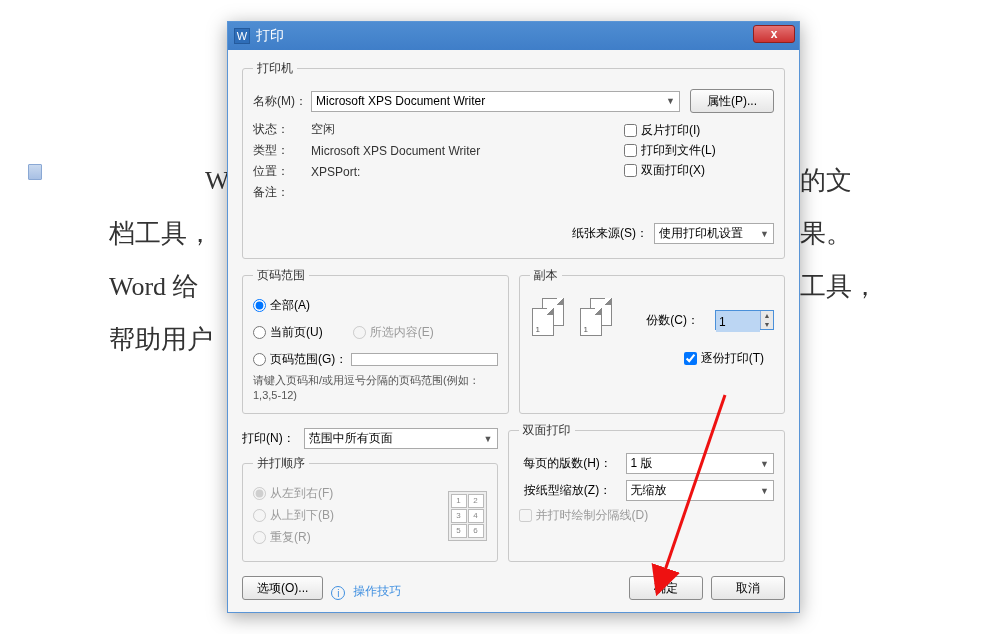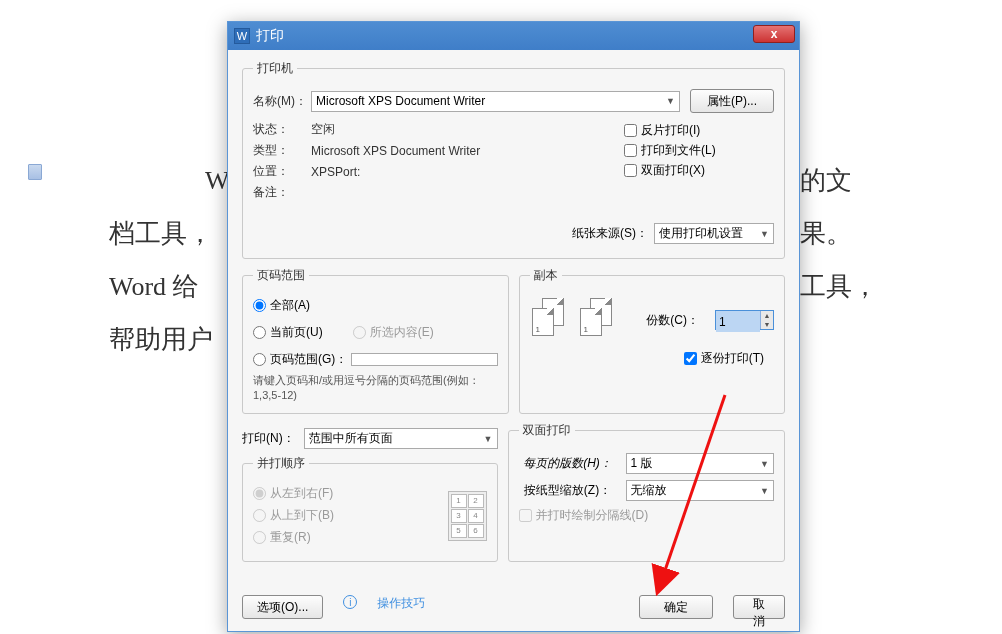--- a/index.html
+++ b/index.html
@@ -159,21 +159,21 @@
   padding: 0 3px;
 }
 .spin input::selection { background: #2d6ab8; color: #fff; }
 .spin .arrows { display: flex; flex-direction: column; width: 13px; border-left: 1px solid #88aee0; }
 .spin .arrows span {
   flex: 1;
   display: flex; align-items: center; justify-content: center;
   font-size: 7px; color: #555; background: #e9e9e9;
   cursor: pointer;
 }
-.footer { display: flex; align-items: flex-start; margin-top: 25px; gap: 20px; }
+.footer { display: flex; align-items: flex-end; margin-top: 6px; gap: 8px; }
 .footer .spacer { flex: 1; }
 .tip-icon {
   width: 14px; height: 14px;
   border: 1.5px solid #3f8fe0;
   border-radius: 50%;
   display: inline-flex; align-items: center; justify-content: center;
   font-size: 10px; color: #3f8fe0;
 }
 .tip-link { color: #3f8fe0; cursor: pointer; }
 .arrow-annot {
@@ -359,21 +359,21 @@
                 <span>5</span>
                 <span>6</span>
             </div>
           </div>
         </fieldset>
       </div>
 
       <fieldset>
         <legend>双面打印</legend>
         <div class="sep-row">
-          <span style="width:98px;font-style:italic;">每页的版数(H)：</span>
+          <span style="width:98px;">每页的版数(H)：</span>
           <div class="combo" style="flex:1;">
             <span>1 版</span>
             <span class="caret">▼</span>
           </div>
         </div>
         <div class="sep-row">
           <span style="width:98px;">按纸型缩放(Z)：</span>
           <div class="combo" style="flex:1;">
             <span>无缩放</span>
             <span class="caret">▼</span>
@@ -385,21 +385,21 @@
           </label>
       </fieldset>
     </div>
 
     <div class="footer">
       <button class="btn">选项(O)...</button>
       <span class="tip-icon">i</span>
       <span class="tip-link">操作技巧</span>
       <span class="spacer"></span>
       <button class="btn" style="width:74px;">确定</button>
-      <button class="btn" style="width:52px;">取消</button>
+      <button class="btn" style="width:74px;">取消</button>
     </div>
 
   </div>
 </div>
 
 <svg class="arrow-annot" style="left:640px; top:390px;" width="100" height="210">
   <defs>
     <marker id="ah" markerWidth="10" markerHeight="10" refX="6" refY="5" orient="auto">
       <path d="M0,0 L10,5 L0,10 z" fill="#e11"></path>
     </marker>

